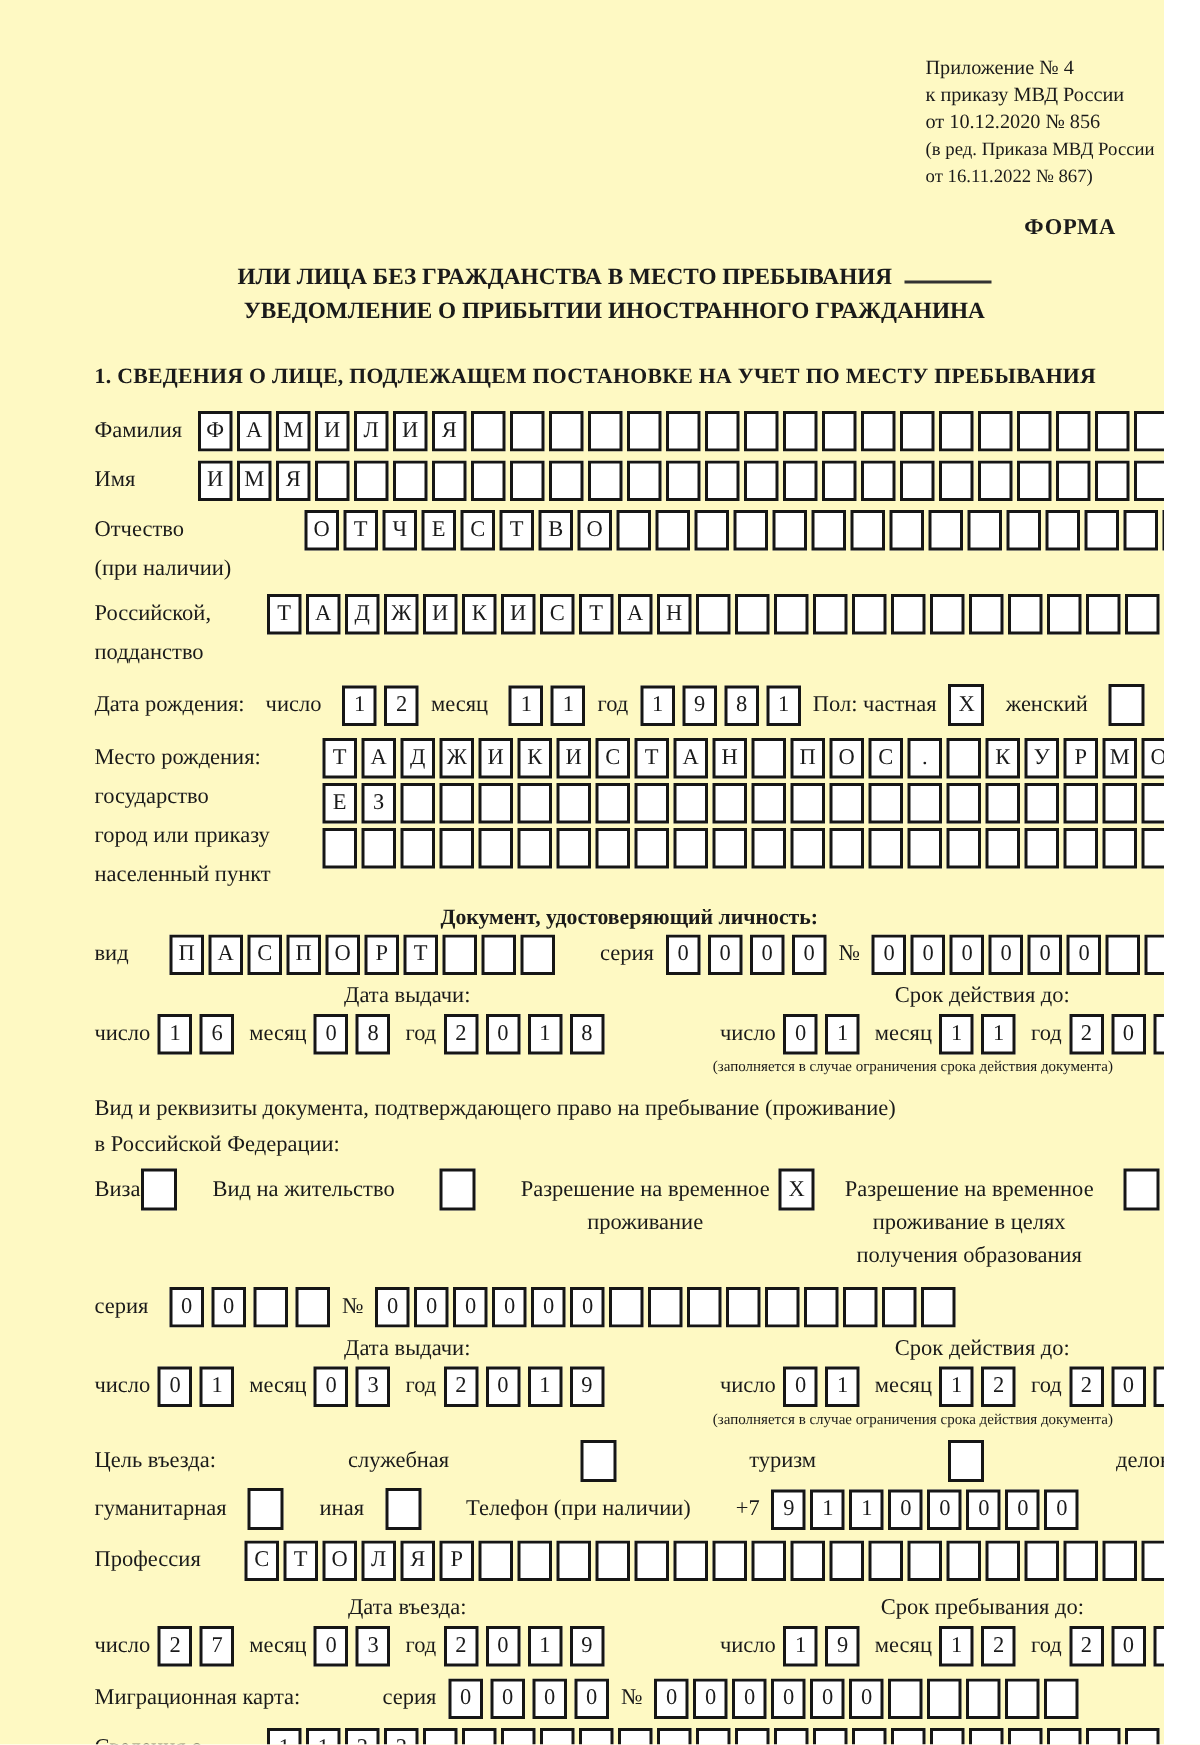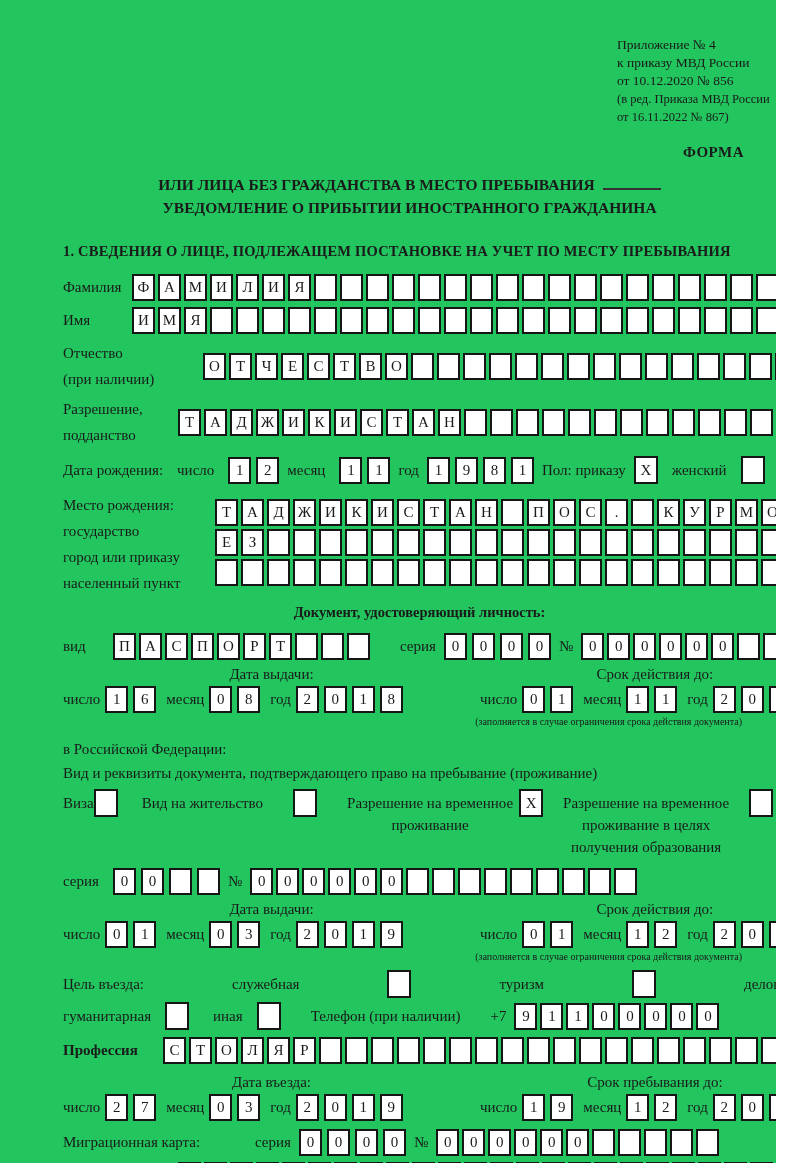--- a/index.html
+++ b/index.html
@@ -1,33 +1,33 @@
 <!DOCTYPE html>
 <html><head>
 <meta charset="utf-8">
 <style>
   html,body{margin:0;padding:0;background:#ffffff;}
   .page{
     position:relative;
     width:776px;height:1163px;
-    background:#22c55e;
+    background:#fef9c3;
     overflow:hidden;
     font-family:"Liberation Serif","DejaVu Serif",serif;
     color:#1a1a1a;
     box-sizing:border-box;
     padding:36px 0 0 63px;
   }
   .appendix{margin-left:554px;font-size:13.5px;line-height:18px;}
   .appendix .small{font-size:12.5px;}
   .forma{margin-top:18px;margin-right:32px;text-align:right;font-weight:bold;font-size:15px;letter-spacing:.5px;}
   .title{margin-top:12px;margin-left:-20px;text-align:center;font-weight:bold;font-size:15.5px;line-height:23px;}
   .tunder{display:inline-block;width:58px;border-bottom:2px solid #333;vertical-align:baseline;margin-left:8px;}
   .sec-heading{margin-top:24px;font-weight:bold;font-size:14.5px;letter-spacing:.2px;}
 
-  .row{display:flex;align-items:center;margin-top:6px;flex-wrap:nowrap;overflow:hidden;}
+  .row{display:flex;align-items:flex-start;margin-top:6px;flex-wrap:nowrap;overflow:hidden;}
   .lbl{font-size:15px;line-height:27px;flex:none;}
   .lblcol{flex:none;font-size:15px;line-height:26px;}
   .w69{width:69px;}
   .w115{width:115px;}
   .w140{width:140px;}
   .w50{width:50px;}
   .cells{display:inline-flex;gap:3px;flex:none;}
   .cellrows .cells{display:flex;margin-bottom:3px;}
   .cell{
     flex:none;box-sizing:border-box;
@@ -170,21 +170,21 @@
         <span class="cell"></span>
         <span class="cell"></span>
         <span class="cell"></span>
         <span class="cell"></span>
         <span class="cell"></span>
       </span>
   </div>
 
   <div class="row" style="margin-top:4px;">
     <div class="lblcol w115">
-      <div>Разрешение,</div>
+      <div>Российской,</div>
       <div>подданство</div>
     </div>
     <span class="cells">
         <span class="cell">Т</span>
         <span class="cell">А</span>
         <span class="cell">Д</span>
         <span class="cell">Ж</span>
         <span class="cell">И</span>
         <span class="cell">К</span>
         <span class="cell">И</span>
@@ -227,21 +227,21 @@
     <span class="gap8"></span>
     <span class="lbl">год</span>
     <span class="gap8"></span>
     <span class="cells ygap">
         <span class="cell">1</span>
         <span class="cell">9</span>
         <span class="cell">8</span>
         <span class="cell">1</span>
       </span>
     <span class="gap8"></span>
-    <span class="lbl">Пол: приказу</span>
+    <span class="lbl">Пол: частная</span>
     <span class="gap8"></span>
     <span class="cell cb">X</span>
     <span class="gap14"></span>
     <span class="lbl">женский</span>
     <span class="gap14"></span>
     <span class="cell cb"></span>
   </div>
 
   <div class="row" style="margin-top:8px;gap:12px;">
     <div class="lblcol w140">
@@ -324,21 +324,21 @@
           <span class="cell"></span>
           <span class="cell"></span>
           <span class="cell"></span>
           <span class="cell"></span>
         </div>
     </div>
   </div>
 
   <div class="doc-heading">Документ, удостоверяющий личность:</div>
 
-  <div class="row" style="margin-top:12px;align-items:center;">
+  <div class="row" style="margin-top:2px;align-items:center;">
     <span class="lbl w50">вид</span>
     <span class="cells">
         <span class="cell">П</span>
         <span class="cell">А</span>
         <span class="cell">С</span>
         <span class="cell">П</span>
         <span class="cell">О</span>
         <span class="cell">Р</span>
         <span class="cell">Т</span>
         <span class="cell"></span>
@@ -412,22 +412,22 @@
             <span class="cell">0</span>
             <span class="cell">2</span>
             <span class="cell">5</span>
           </span>
       </div>
     </div>
   </div>
   <div class="note">(заполняется в случае ограничения срока действия документа)</div>
 
   <div class="intro">
+    <div>Вид и реквизиты документа, подтверждающего право на пребывание (проживание)</div>
     <div>в Российской Федерации:</div>
-    <div>Вид и реквизиты документа, подтверждающего право на пребывание (проживание)</div>
   </div>
 
   <div class="optrow">
     <span class="optlbl">Виза</span>
     <span class="cell cb"></span>
     <span class="gap24"></span>
     <span class="optlbl">Вид на жительство</span>
     <span class="gap30"></span>
     <span class="cell cb"></span>
     <span class="gap24"></span>
@@ -569,21 +569,21 @@
         <span class="cell">1</span>
         <span class="cell">0</span>
         <span class="cell">0</span>
         <span class="cell">0</span>
         <span class="cell">0</span>
         <span class="cell">0</span>
       </span>
   </div>
 
   <div class="row" style="margin-top:7px;">
-    <span class="lbl" style="width:100px;font-weight:bold;">Профессия</span>
+    <span class="lbl" style="width:100px;">Профессия</span>
     <span class="cells">
         <span class="cell">С</span>
         <span class="cell">Т</span>
         <span class="cell">О</span>
         <span class="cell">Л</span>
         <span class="cell">Я</span>
         <span class="cell">Р</span>
         <span class="cell"></span>
         <span class="cell"></span>
         <span class="cell"></span>

